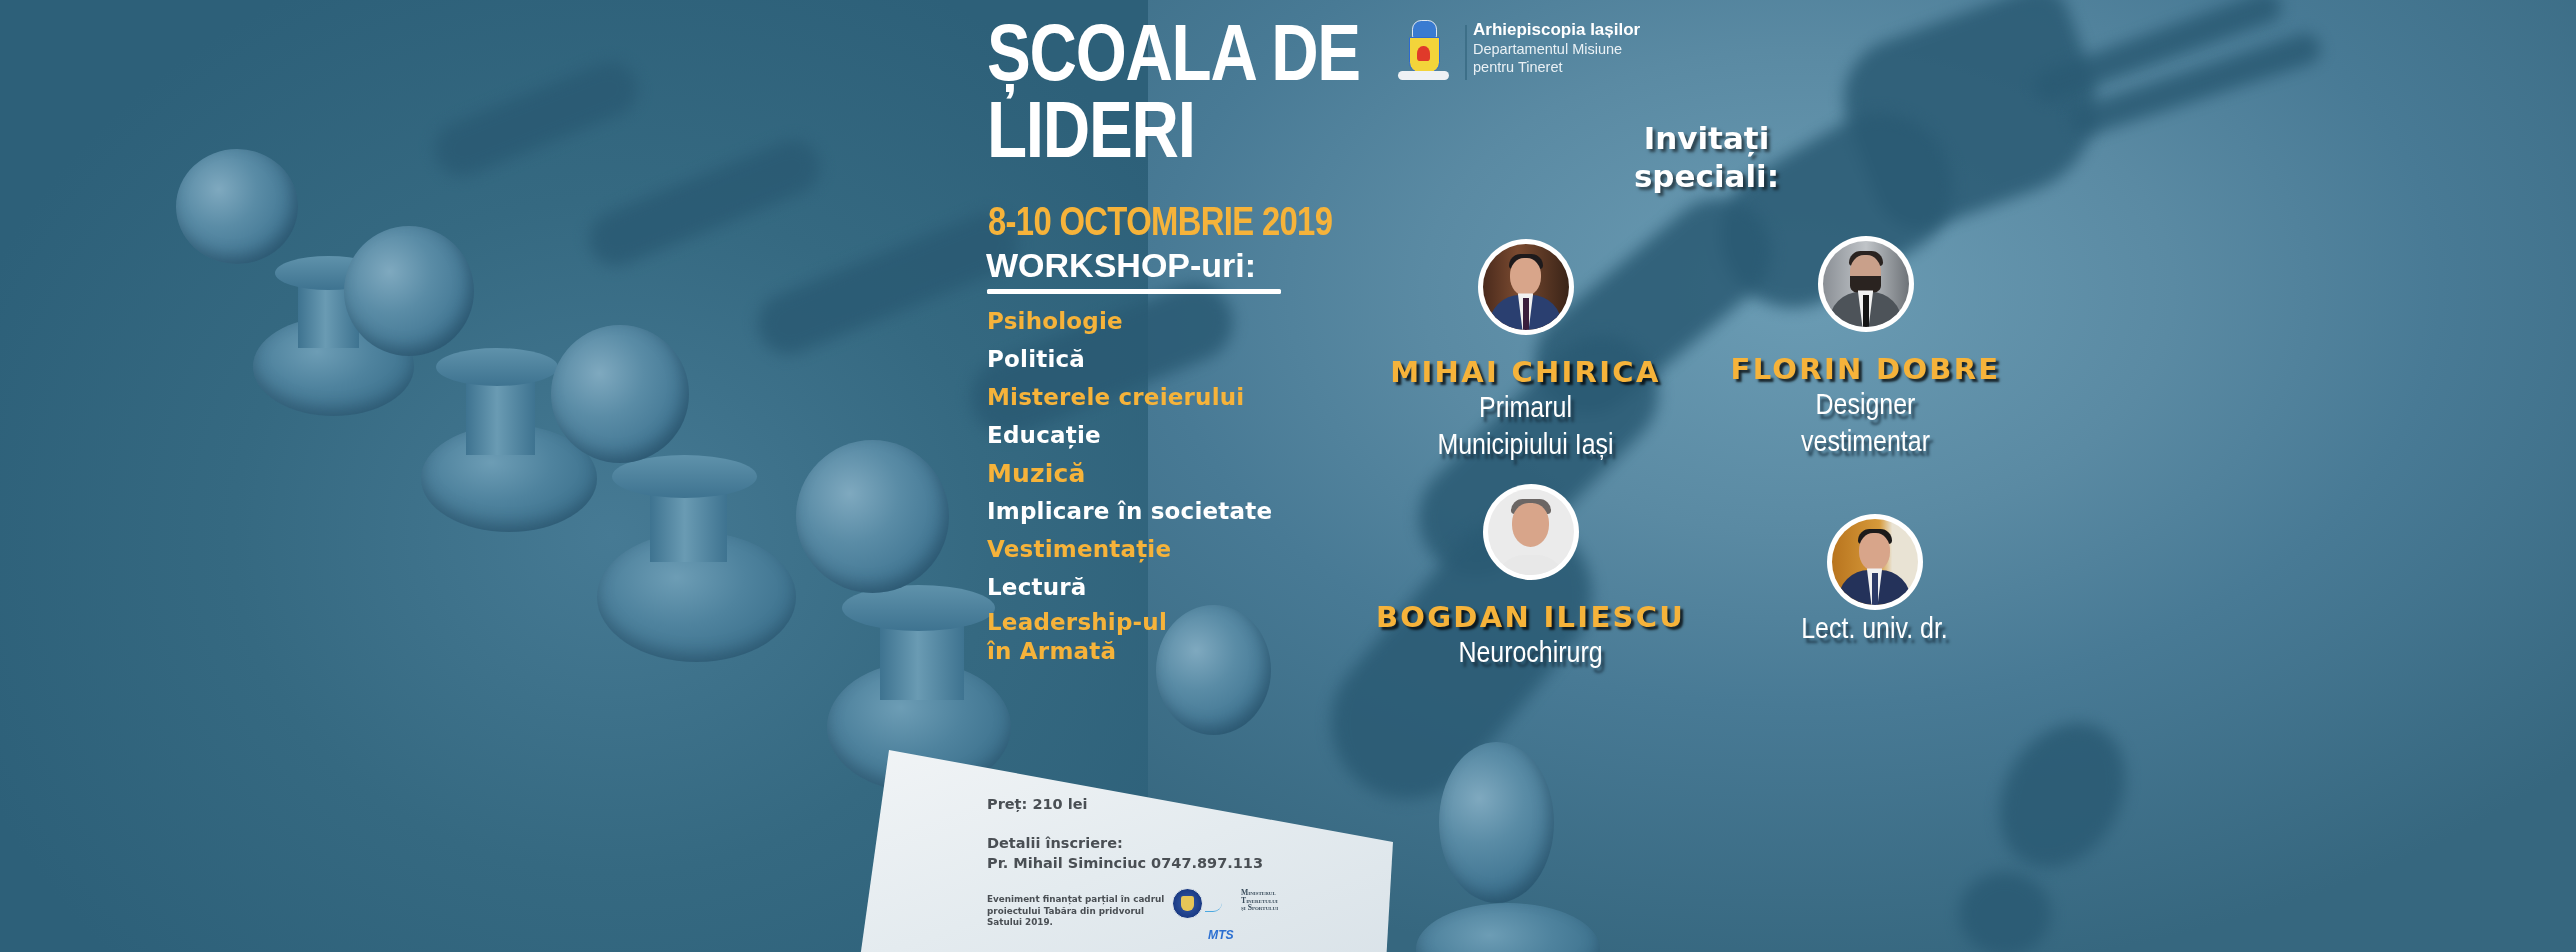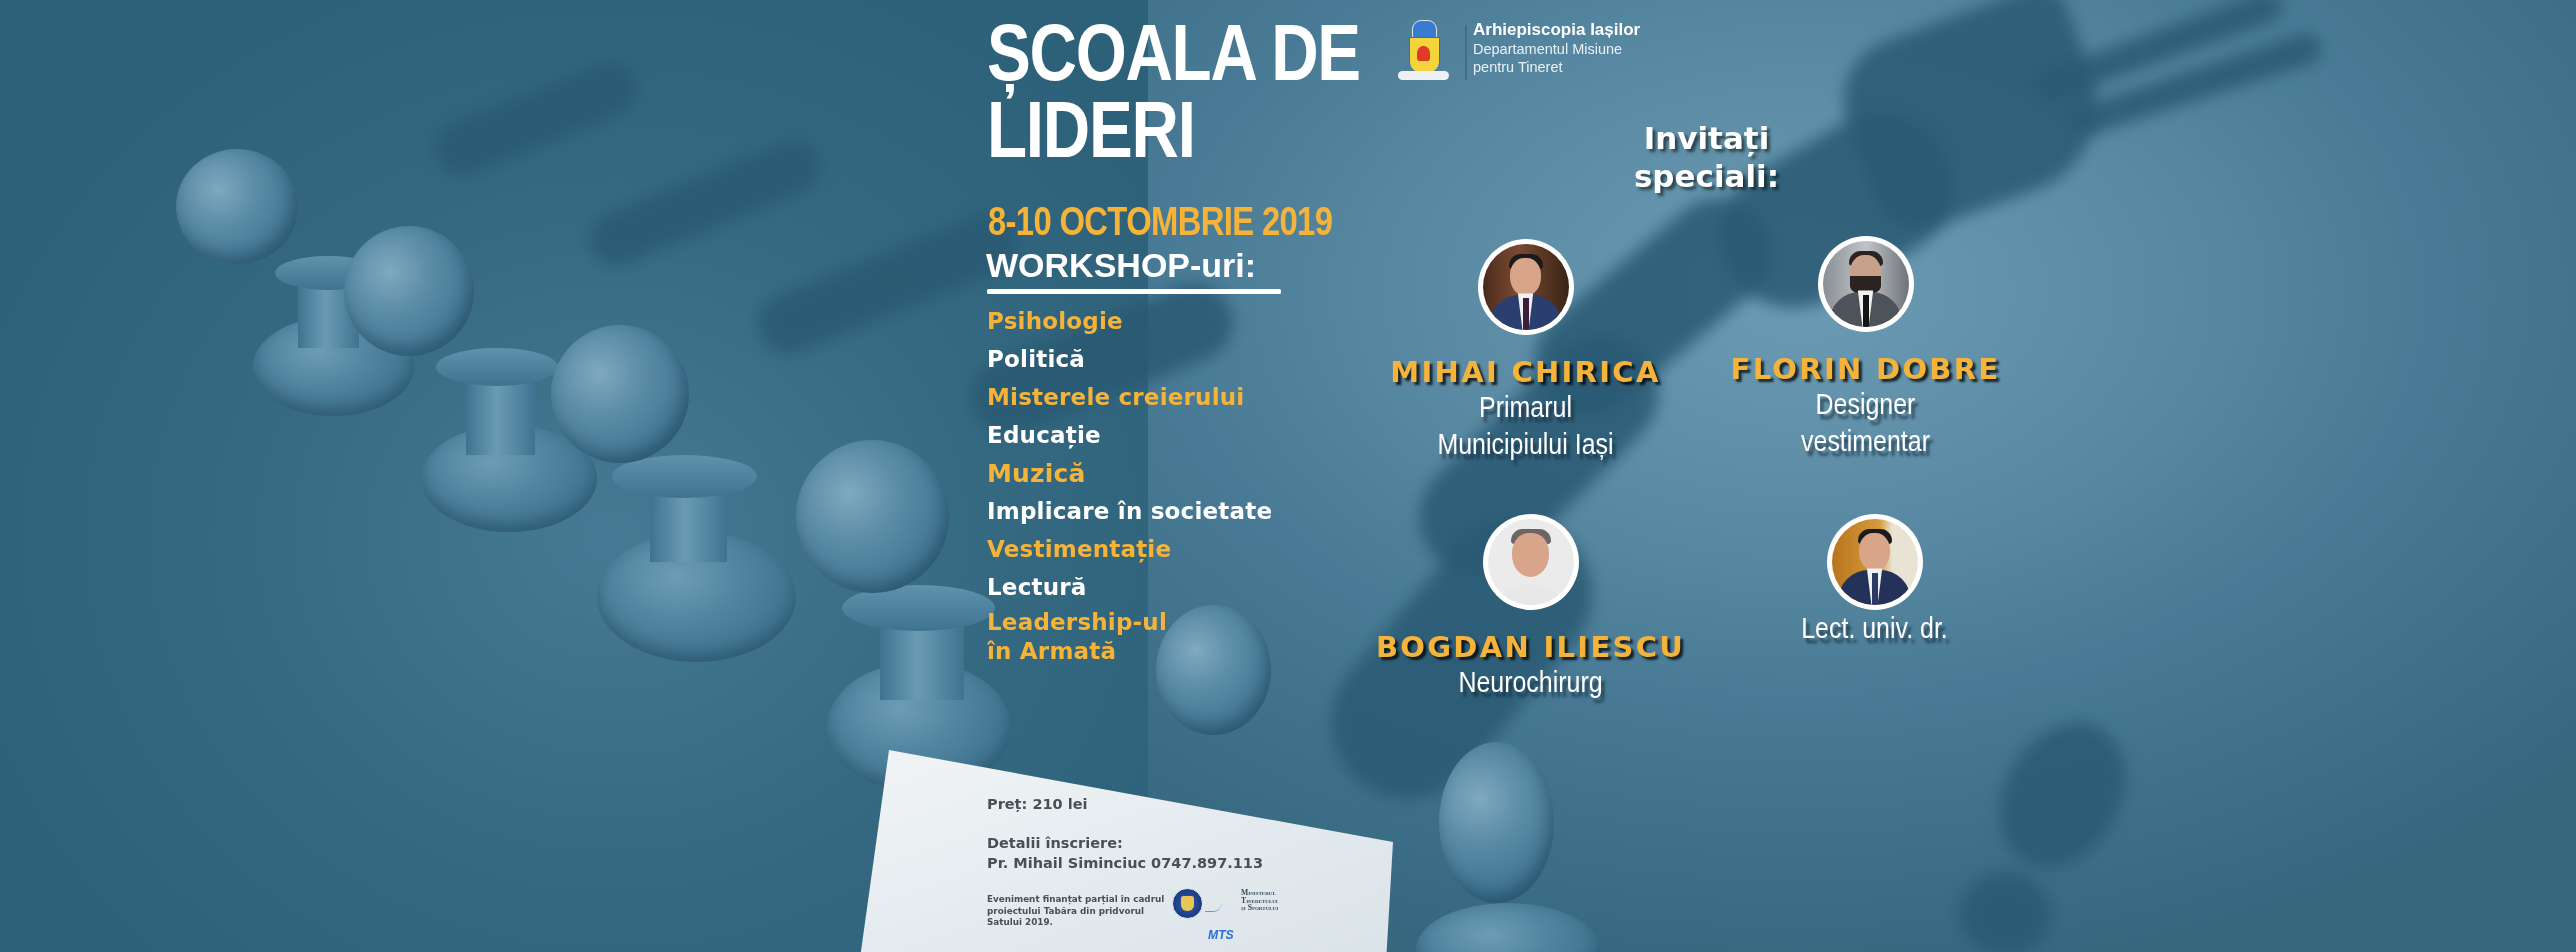--- a/index.html
+++ b/index.html
@@ -260,21 +260,21 @@
       <div class="suit" style="background:#4d5359;"></div>
       <div class="shirt"></div>
       <div class="tie" style="background:#151515;"></div>
     </div>
   </div>
   <div class="guest-name">FLORIN DOBRE</div>
   <div class="guest-role">Designer</div>
   <div class="guest-role">vestimentar</div>
 </div>
 
-<div class="guest" style="left:1370px;top:514px;">
+<div class="guest" style="left:1370px;top:484px;">
   <div class="avatar">
     <div class="photo">
       <div class="bg" style="background:#ebebeb;"></div>
       <div class="hair" style="background:#6b6664;left:23px;width:40px;"></div>
       <div class="face" style="left:24.5px;width:37px;height:44px;"></div>
       <div class="suit" style="background:#e8e8e8;top:66px;"></div>
     </div>
   </div>
   <div class="guest-name">BOGDAN ILIESCU</div>
   <div class="guest-role">Neurochirurg</div>

